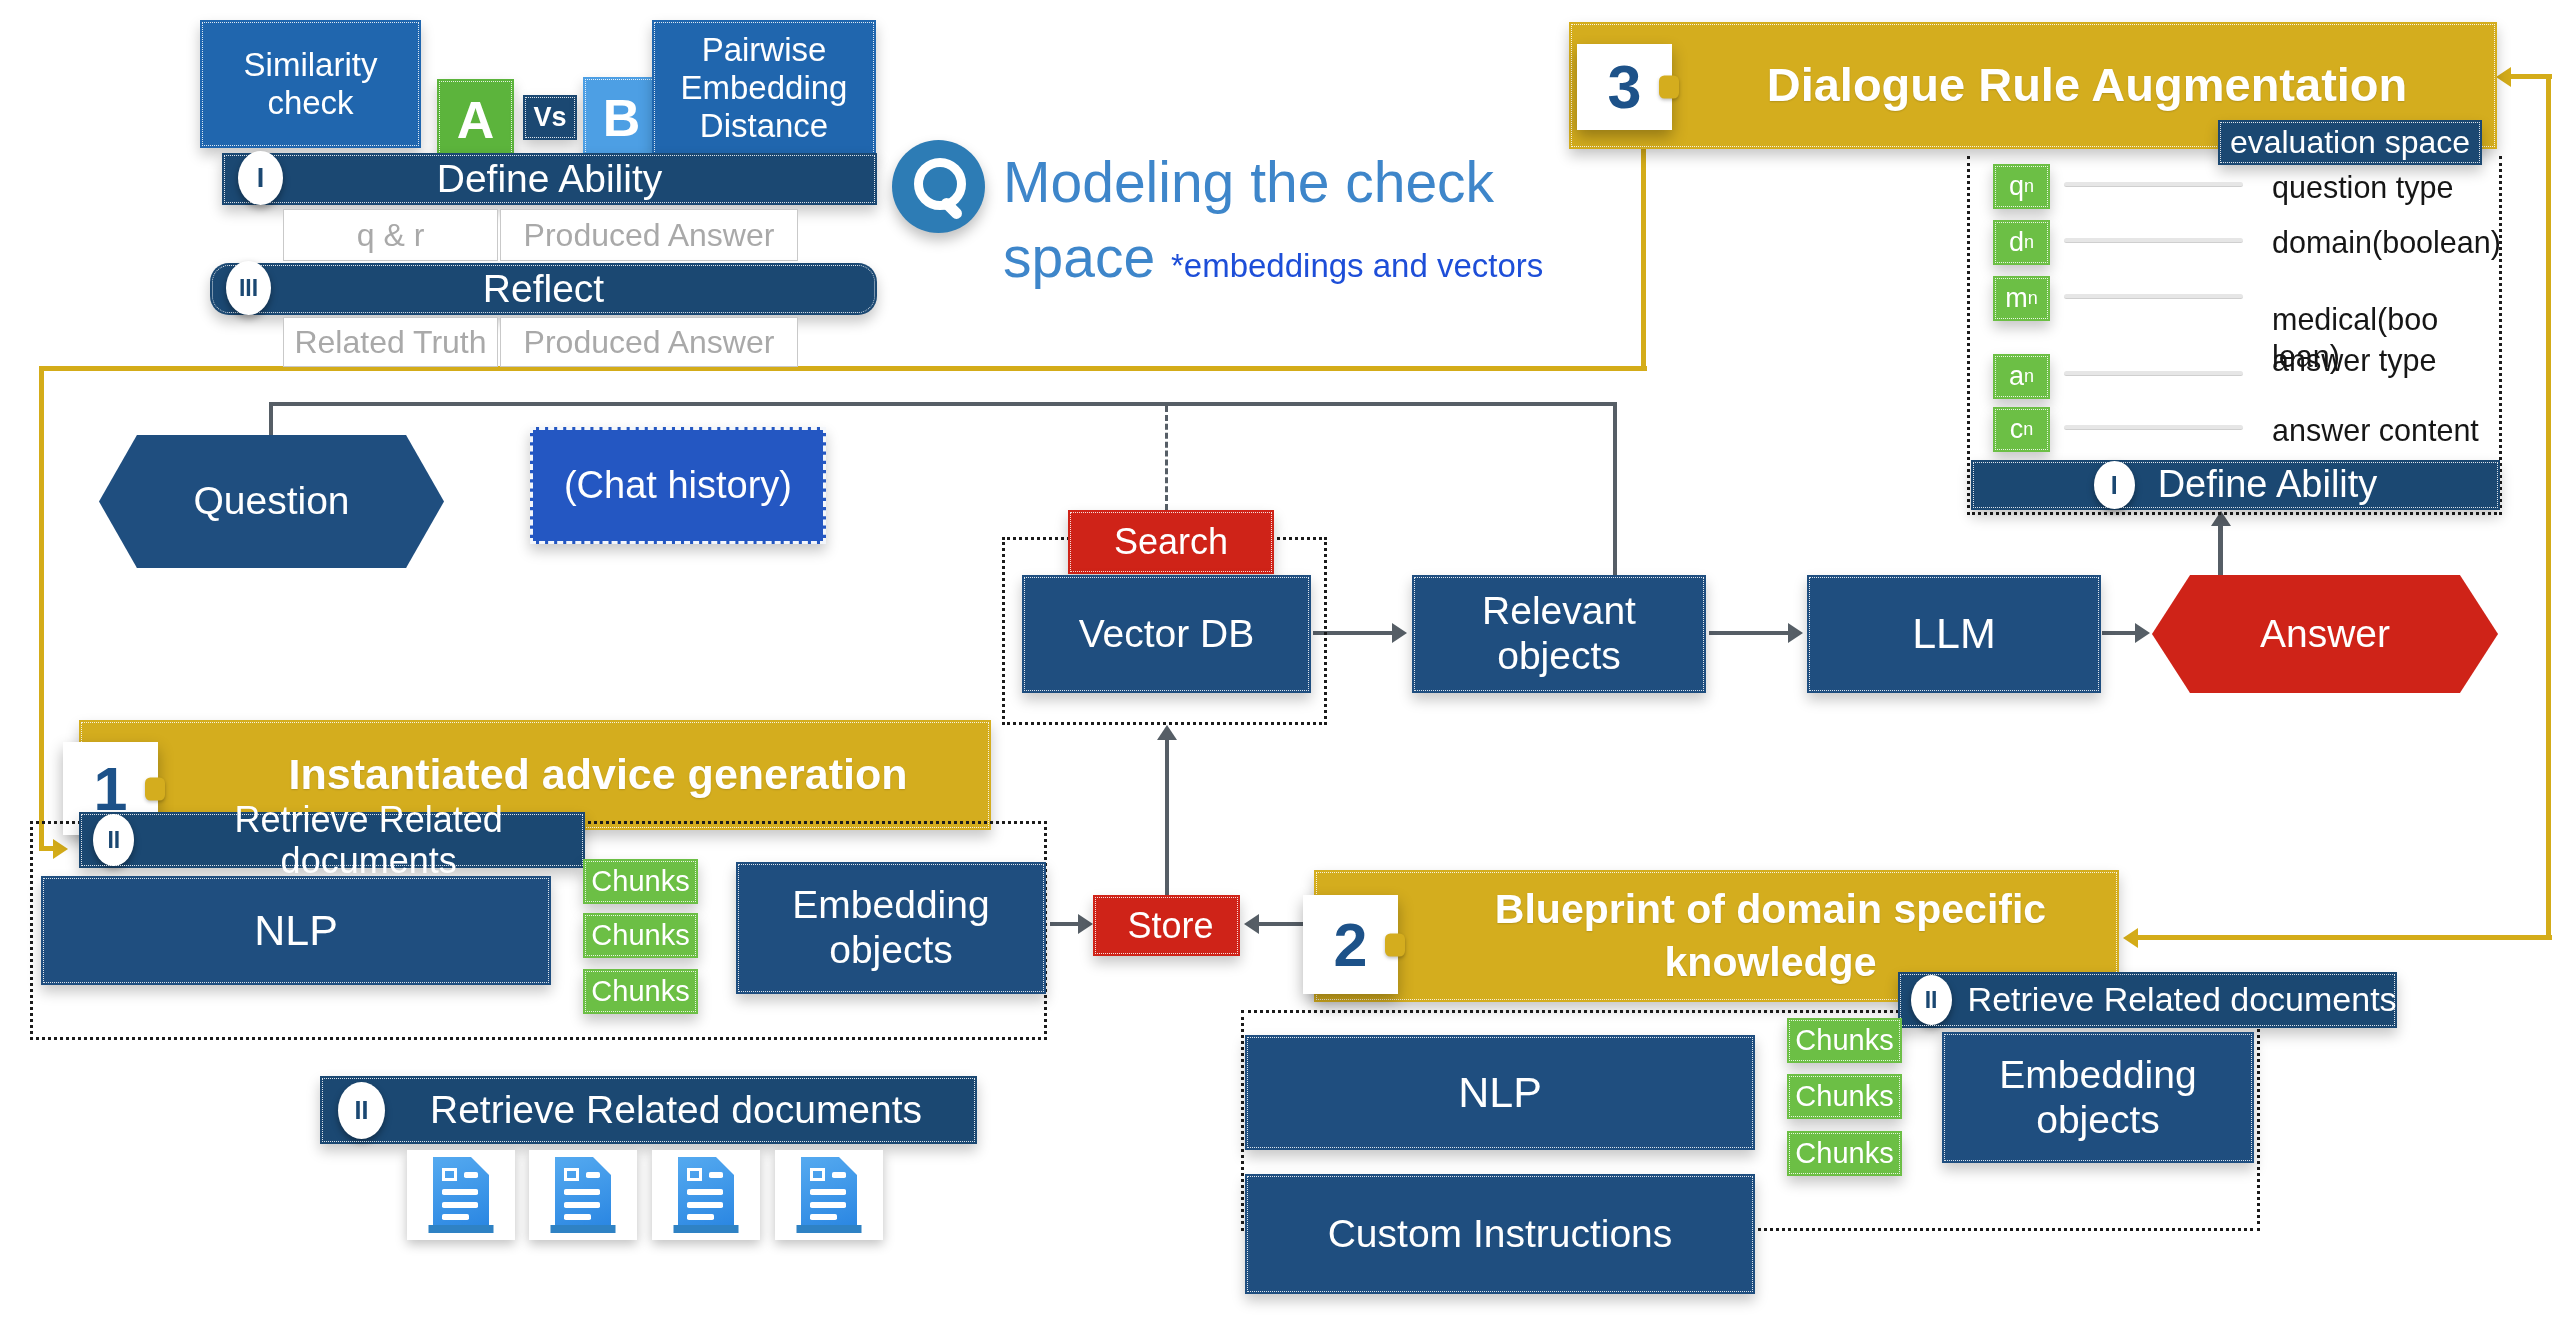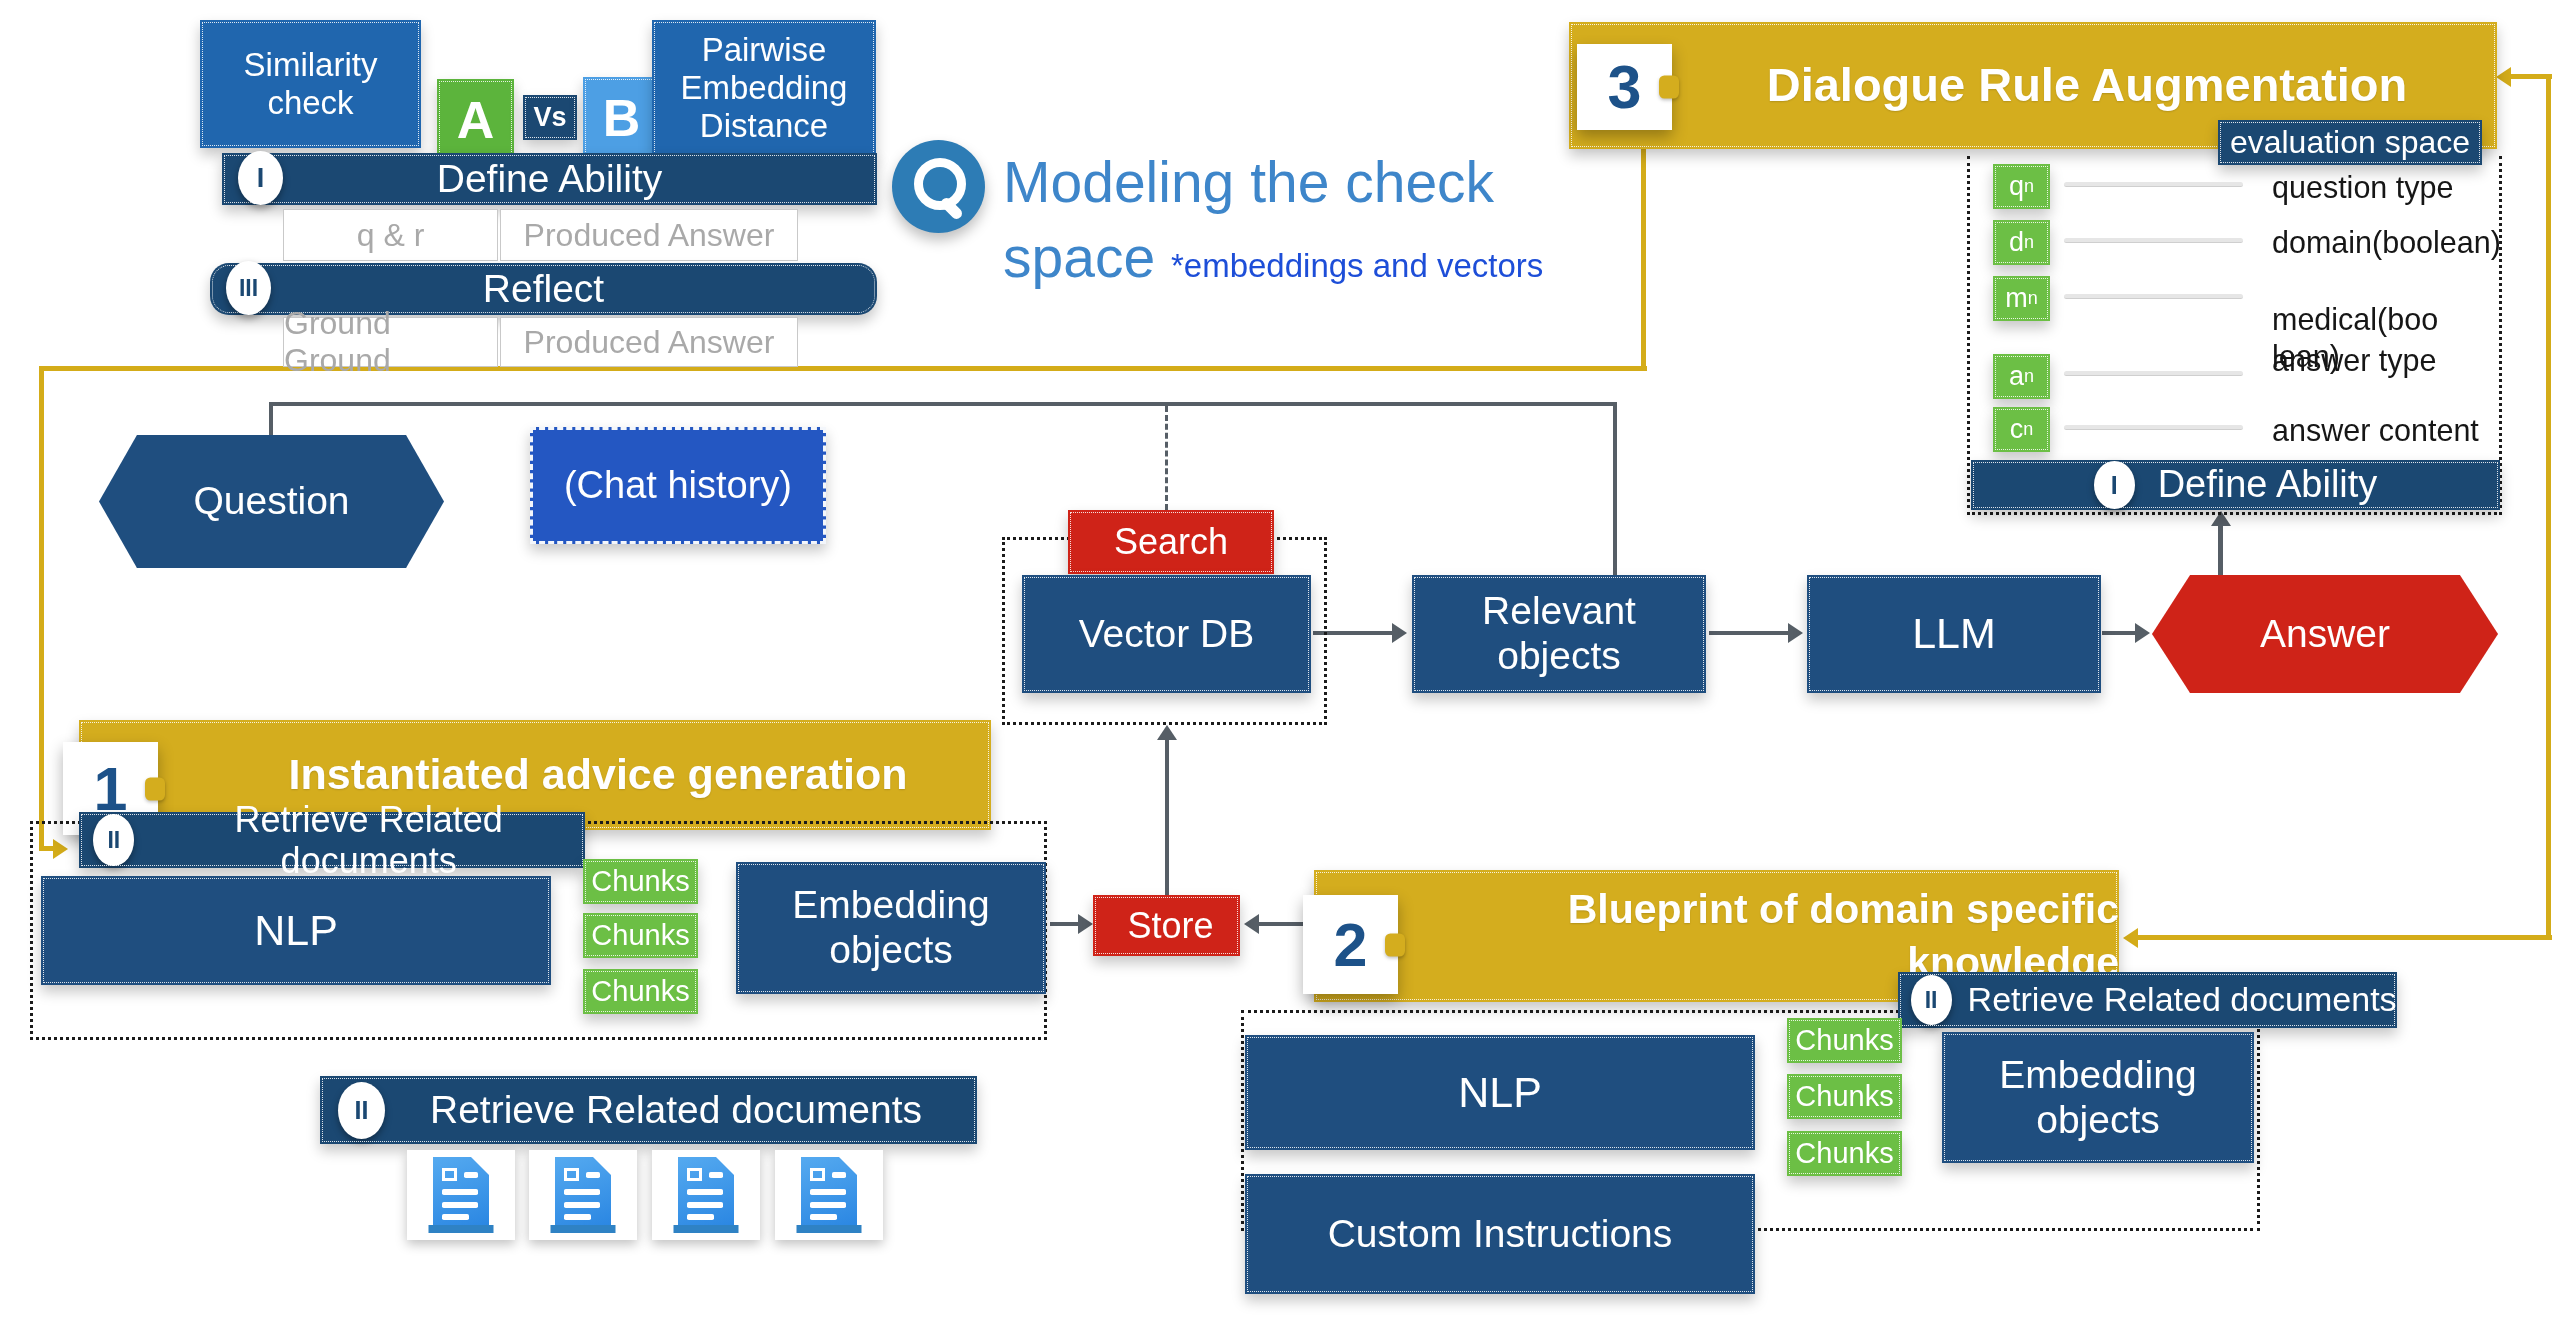--- a/index.html
+++ b/index.html
@@ -5,21 +5,21 @@
   html,body{margin:0;padding:0;background:#fff;}
   body{width:2576px;height:1329px;position:relative;overflow:hidden;
        font-family:"Liberation Sans",sans-serif;}
   .abs{position:absolute;box-sizing:border-box;}
   .box{display:flex;align-items:center;justify-content:center;text-align:center;
        color:#fff;line-height:1.15;}
   .navy{background:#1f4e7f;}
   .bar{background:#1b4872;}
   .bblue{background:#2066ae;}
   .red{background:#cf2318;}
-  .yellow{background:#d4ad1e;text-align:right;}
+  .yellow{background:#d4ad1e;}
   .green{background:#5cb43c;}
   .chunk{background:#6cbf45;}
   .royal{background:#2457c2;}
   .lblue{background:#4d9fe4;}
   .wdot{outline:1.8px dotted rgba(255,255,255,.85);outline-offset:-3.6px;}
   .shadow{box-shadow:0 7.2px 12.6px rgba(0,0,0,.22);}
   .dotted{border:3.6px dotted #1b1b1b;}
   .hex{clip-path:polygon(0% 50%,11% 0%,89% 0%,100% 50%,89% 100%,11% 100%);}
   .numcard{background:#fff;box-shadow:0 7.2px 14.4px rgba(0,0,0,.3);color:#1d5289;
            font-weight:bold;display:flex;align-items:center;justify-content:center;}
@@ -118,21 +118,21 @@
 </div>
 
 <div class="abs box bar wdot shadow" style="left:210px;top:263px;width:667px;height:52px;font-size:39px;border-radius:19px;">
   <span class="roman abs" style="left:16px;top:-1.8px;width:45px;height:54px;font-size:23px;">
     <span>III</span>
   </span>
   <span>Reflect</span>
 </div>
 
 <div class="abs cell" style="left:283px;top:317px;width:215px;height:50px;font-size:32px;">
-  <span>Ground Ground</span>
+  <span>Related Truth</span>
 </div>
 <div class="abs cell" style="left:500px;top:317px;width:298px;height:50px;font-size:32px;">
   <span>Produced Answer</span>
 </div>
 
 <div class="abs" style="left:892px;top:140px;width:93px;height:93px;background:#2d7cb5;border-radius:50%;box-shadow:0 7.2px 12.6px rgba(0,0,0,.25);">
   <span class="magring"></span>
   <span class="maghandle"></span>
 </div>
 <div class="abs" style="left:1003px;top:145px;width:610px;color:#3e86ca;font-size:57px;line-height:1.32;">

